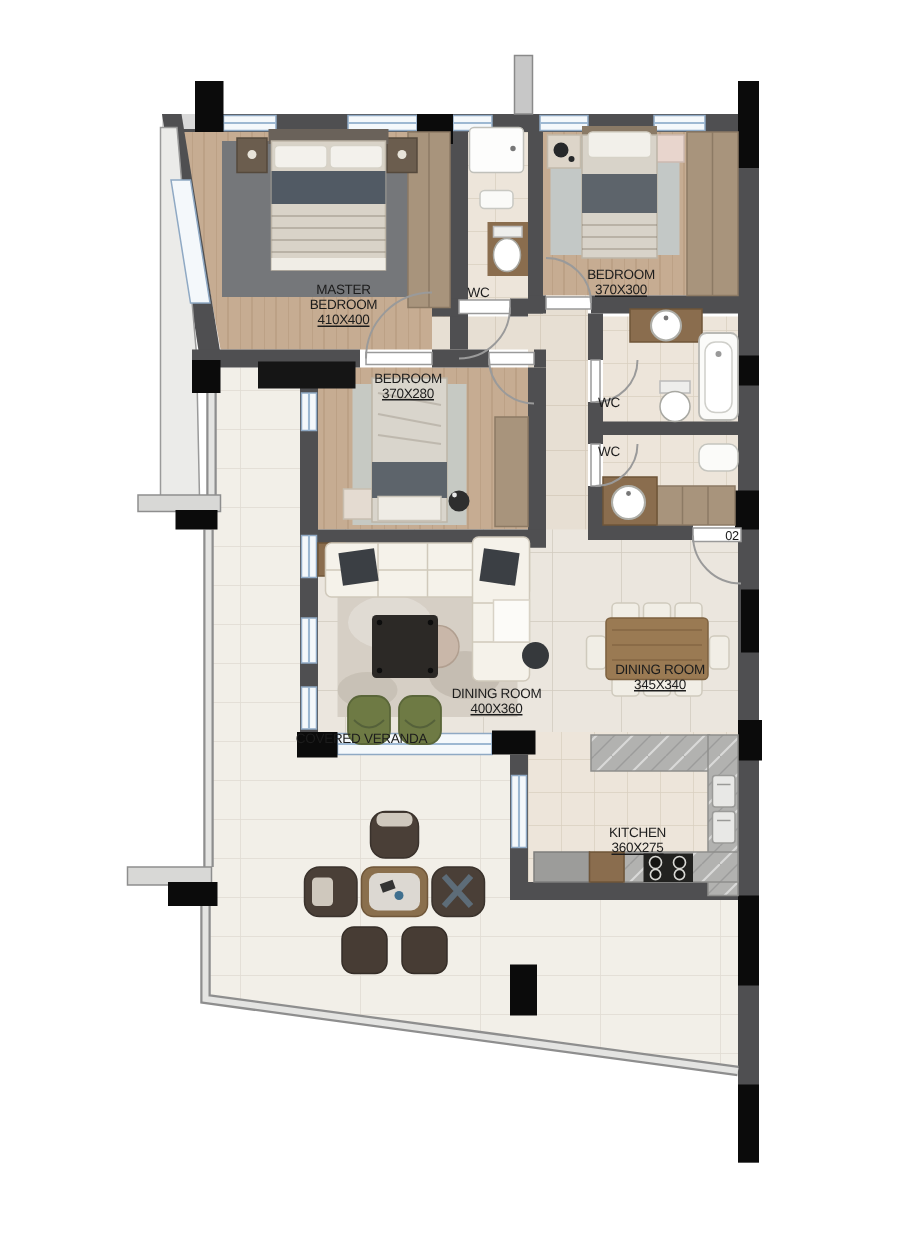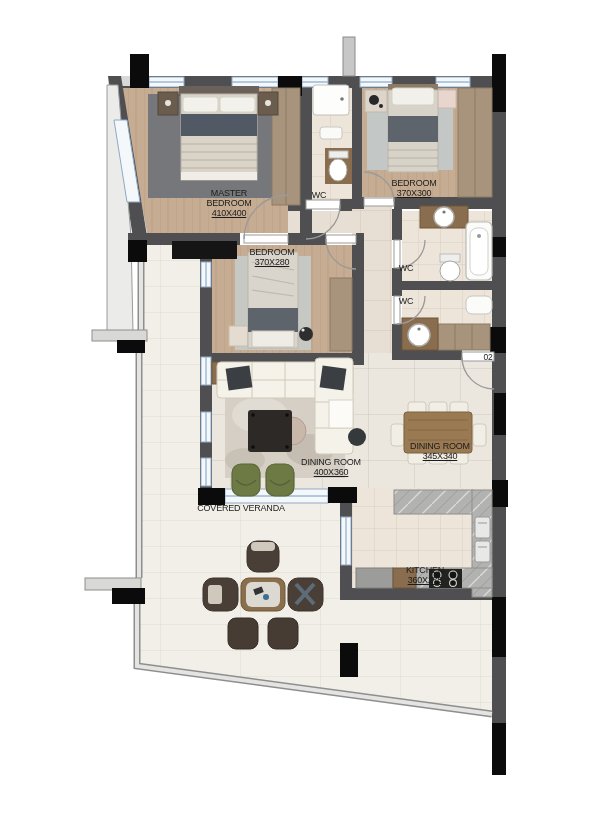--- a/index.html
+++ b/index.html
@@ -339,21 +339,21 @@
     <span class="nm">02</span>
   </div>
   <div class="label nowrap" style="left:331px;top:467px">
     <span class="nm">DINING ROOM</span>
     <span class="dm">400X360</span>
   </div>
   <div class="label nowrap" style="left:440px;top:451px">
     <span class="nm">DINING ROOM</span>
     <span class="dm">345X340</span>
   </div>
-  <div class="label nowrap" style="left:425px;top:575px">
+  <div class="label nowrap" style="left:425px;top:560px">
     <span class="nm">KITCHEN</span>
     <span class="dm">360X275</span>
   </div>
-  <div class="label nowrap" style="left:241px;top:508px">
+  <div class="label nowrap" style="left:241px;top:492px">
     <span class="nm">COVERED VERANDA</span>
   </div>
 
 </div>
 
 </body></html>

